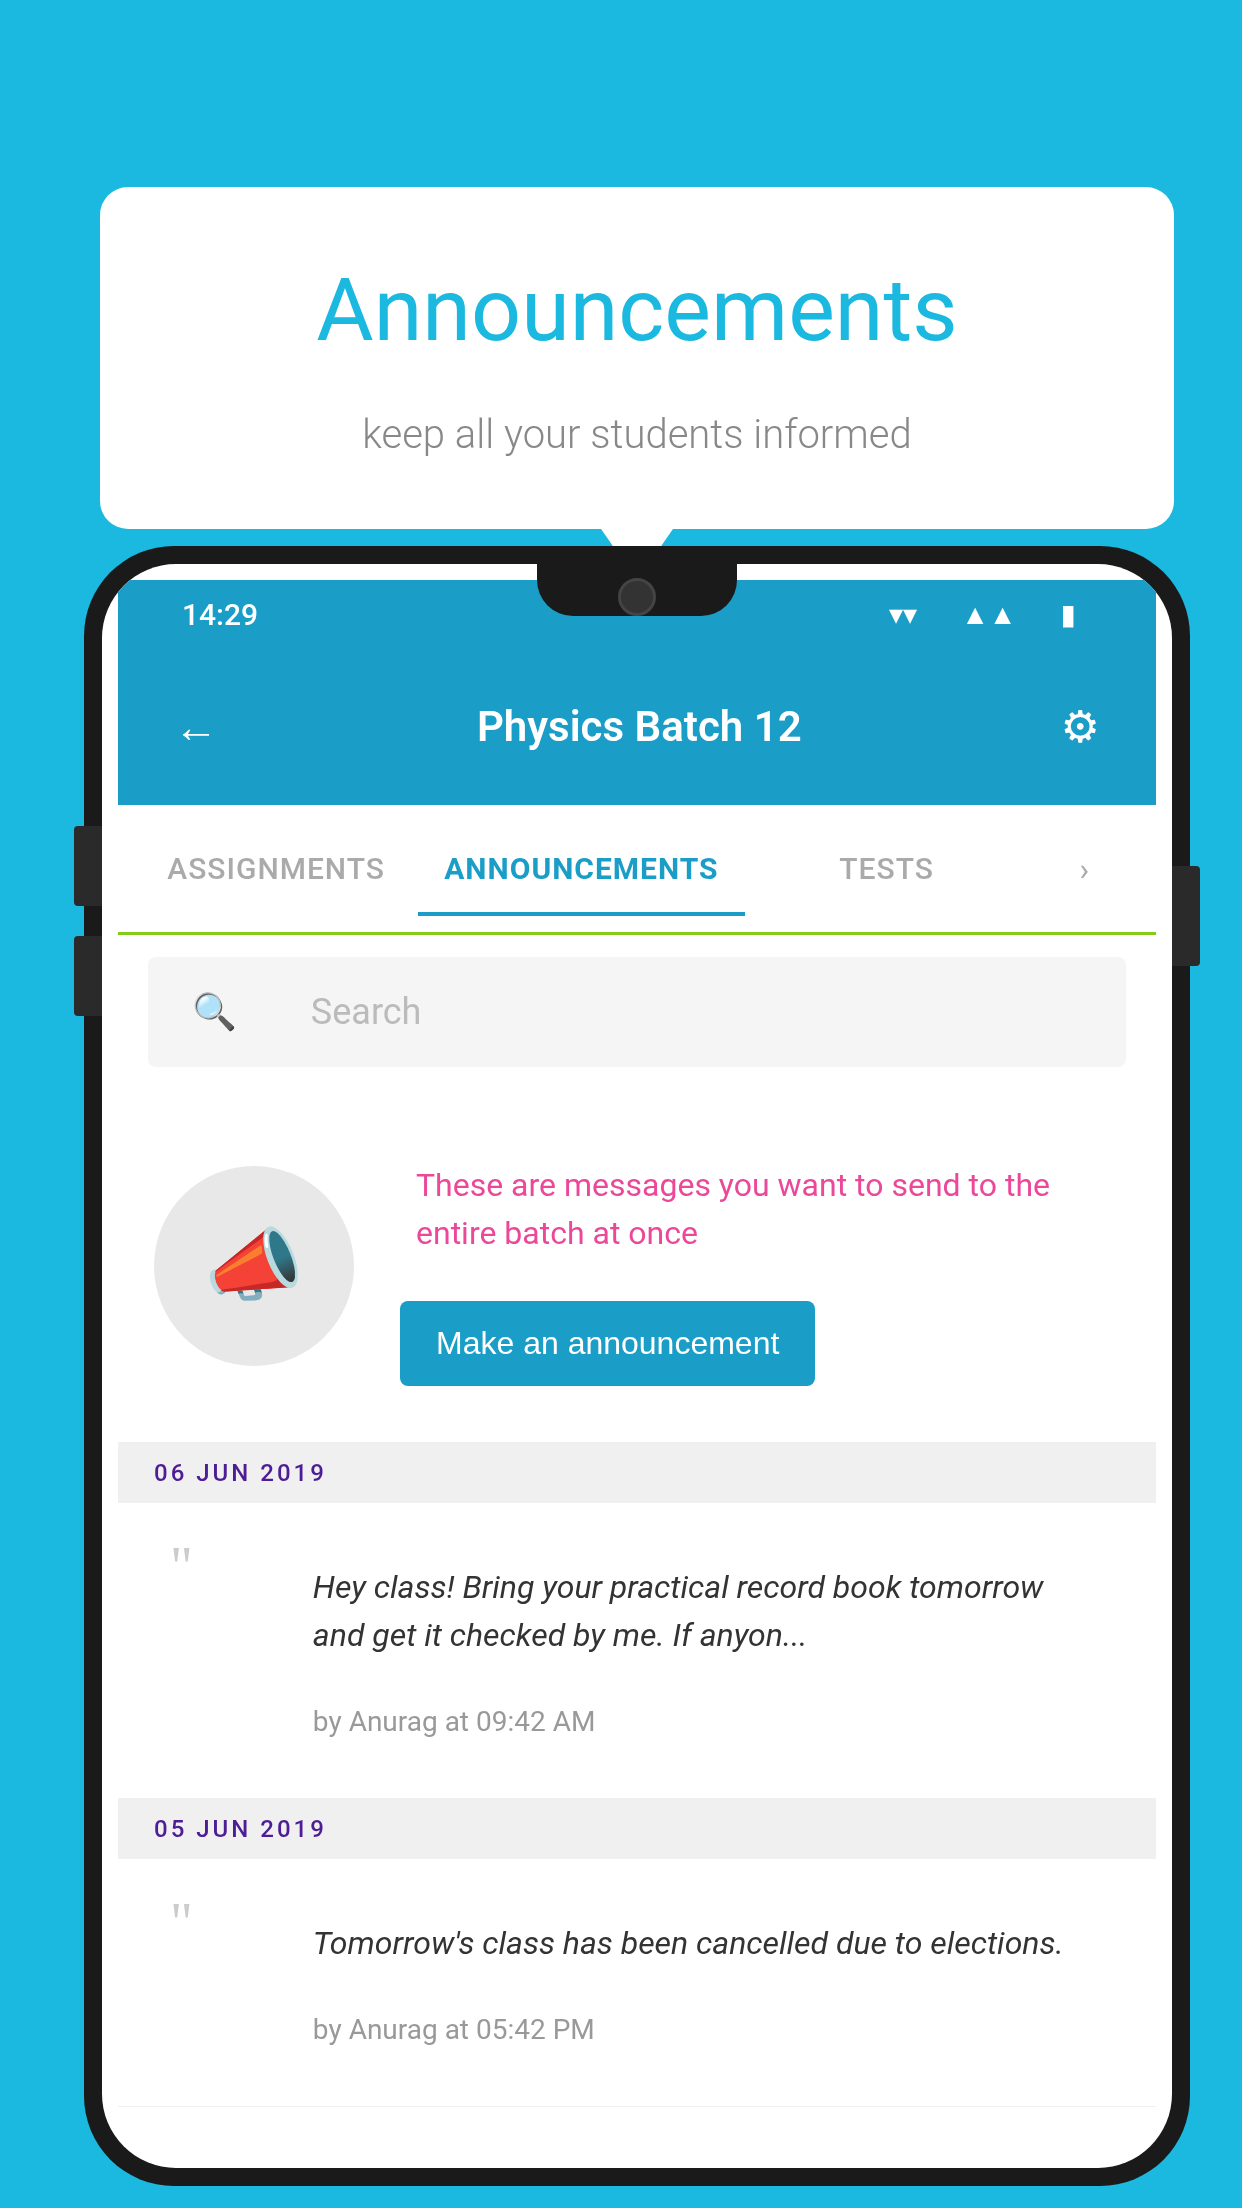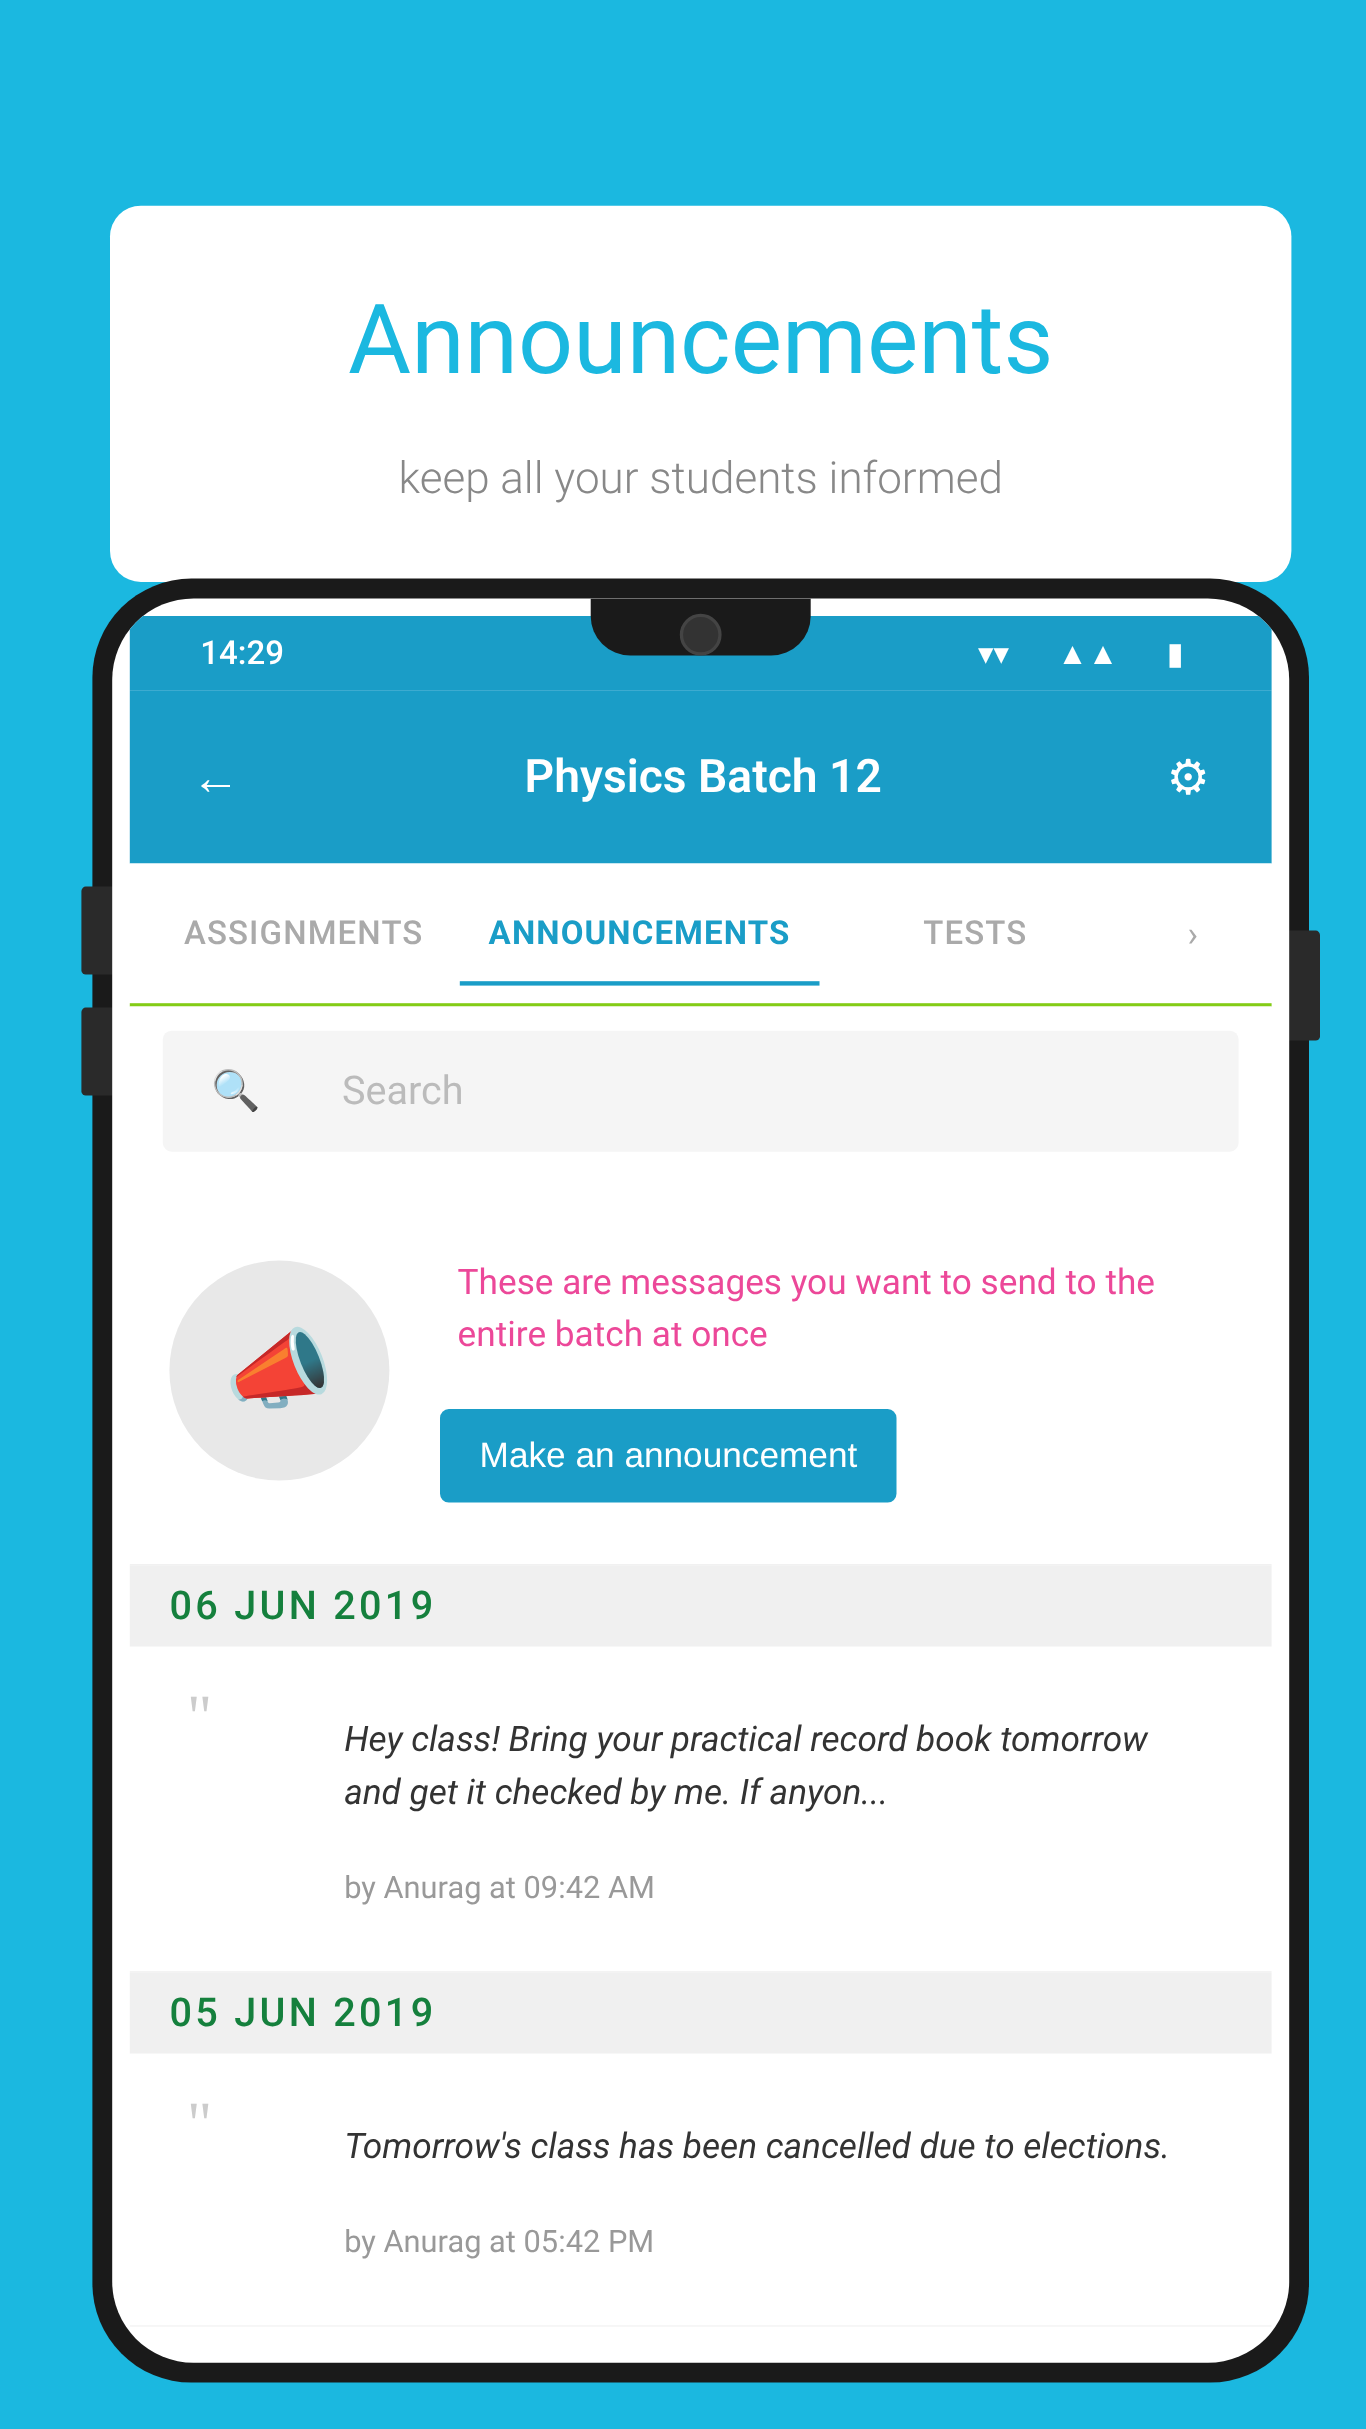--- a/index.html
+++ b/index.html
@@ -46,21 +46,21 @@
     }
     .bubble-subtitle {
       font-size: 40px;
       color: #888;
       font-weight: 300;
     }
 
     
     .phone-outer {
       position: absolute;
-      top: 510px;
+      top: 530px;
       left: 68px;
       right: 68px;
       height: 1640px;
       background: #1a1a1a;
       border-radius: 90px;
       padding: 18px;
     }
     .phone-inner {
       width: 100%;
       height: 100%;
@@ -254,22 +254,22 @@
       font-size: 32px;
       font-weight: 500;
       cursor: pointer;
       white-space: nowrap;
     }
 
     
     .date-separator {
       background: #f0f0f0;
       padding: 16px 36px;
-      color: #15803d;
-      font-size: 36px;
+      color: #4c1d95;
+      font-size: 24px;
       letter-spacing: 3px;
       font-weight: 500;
     }
 
     
     .announcement-item {
       background: white;
       padding: 28px 36px;
       display: flex;
       align-items: flex-start;

